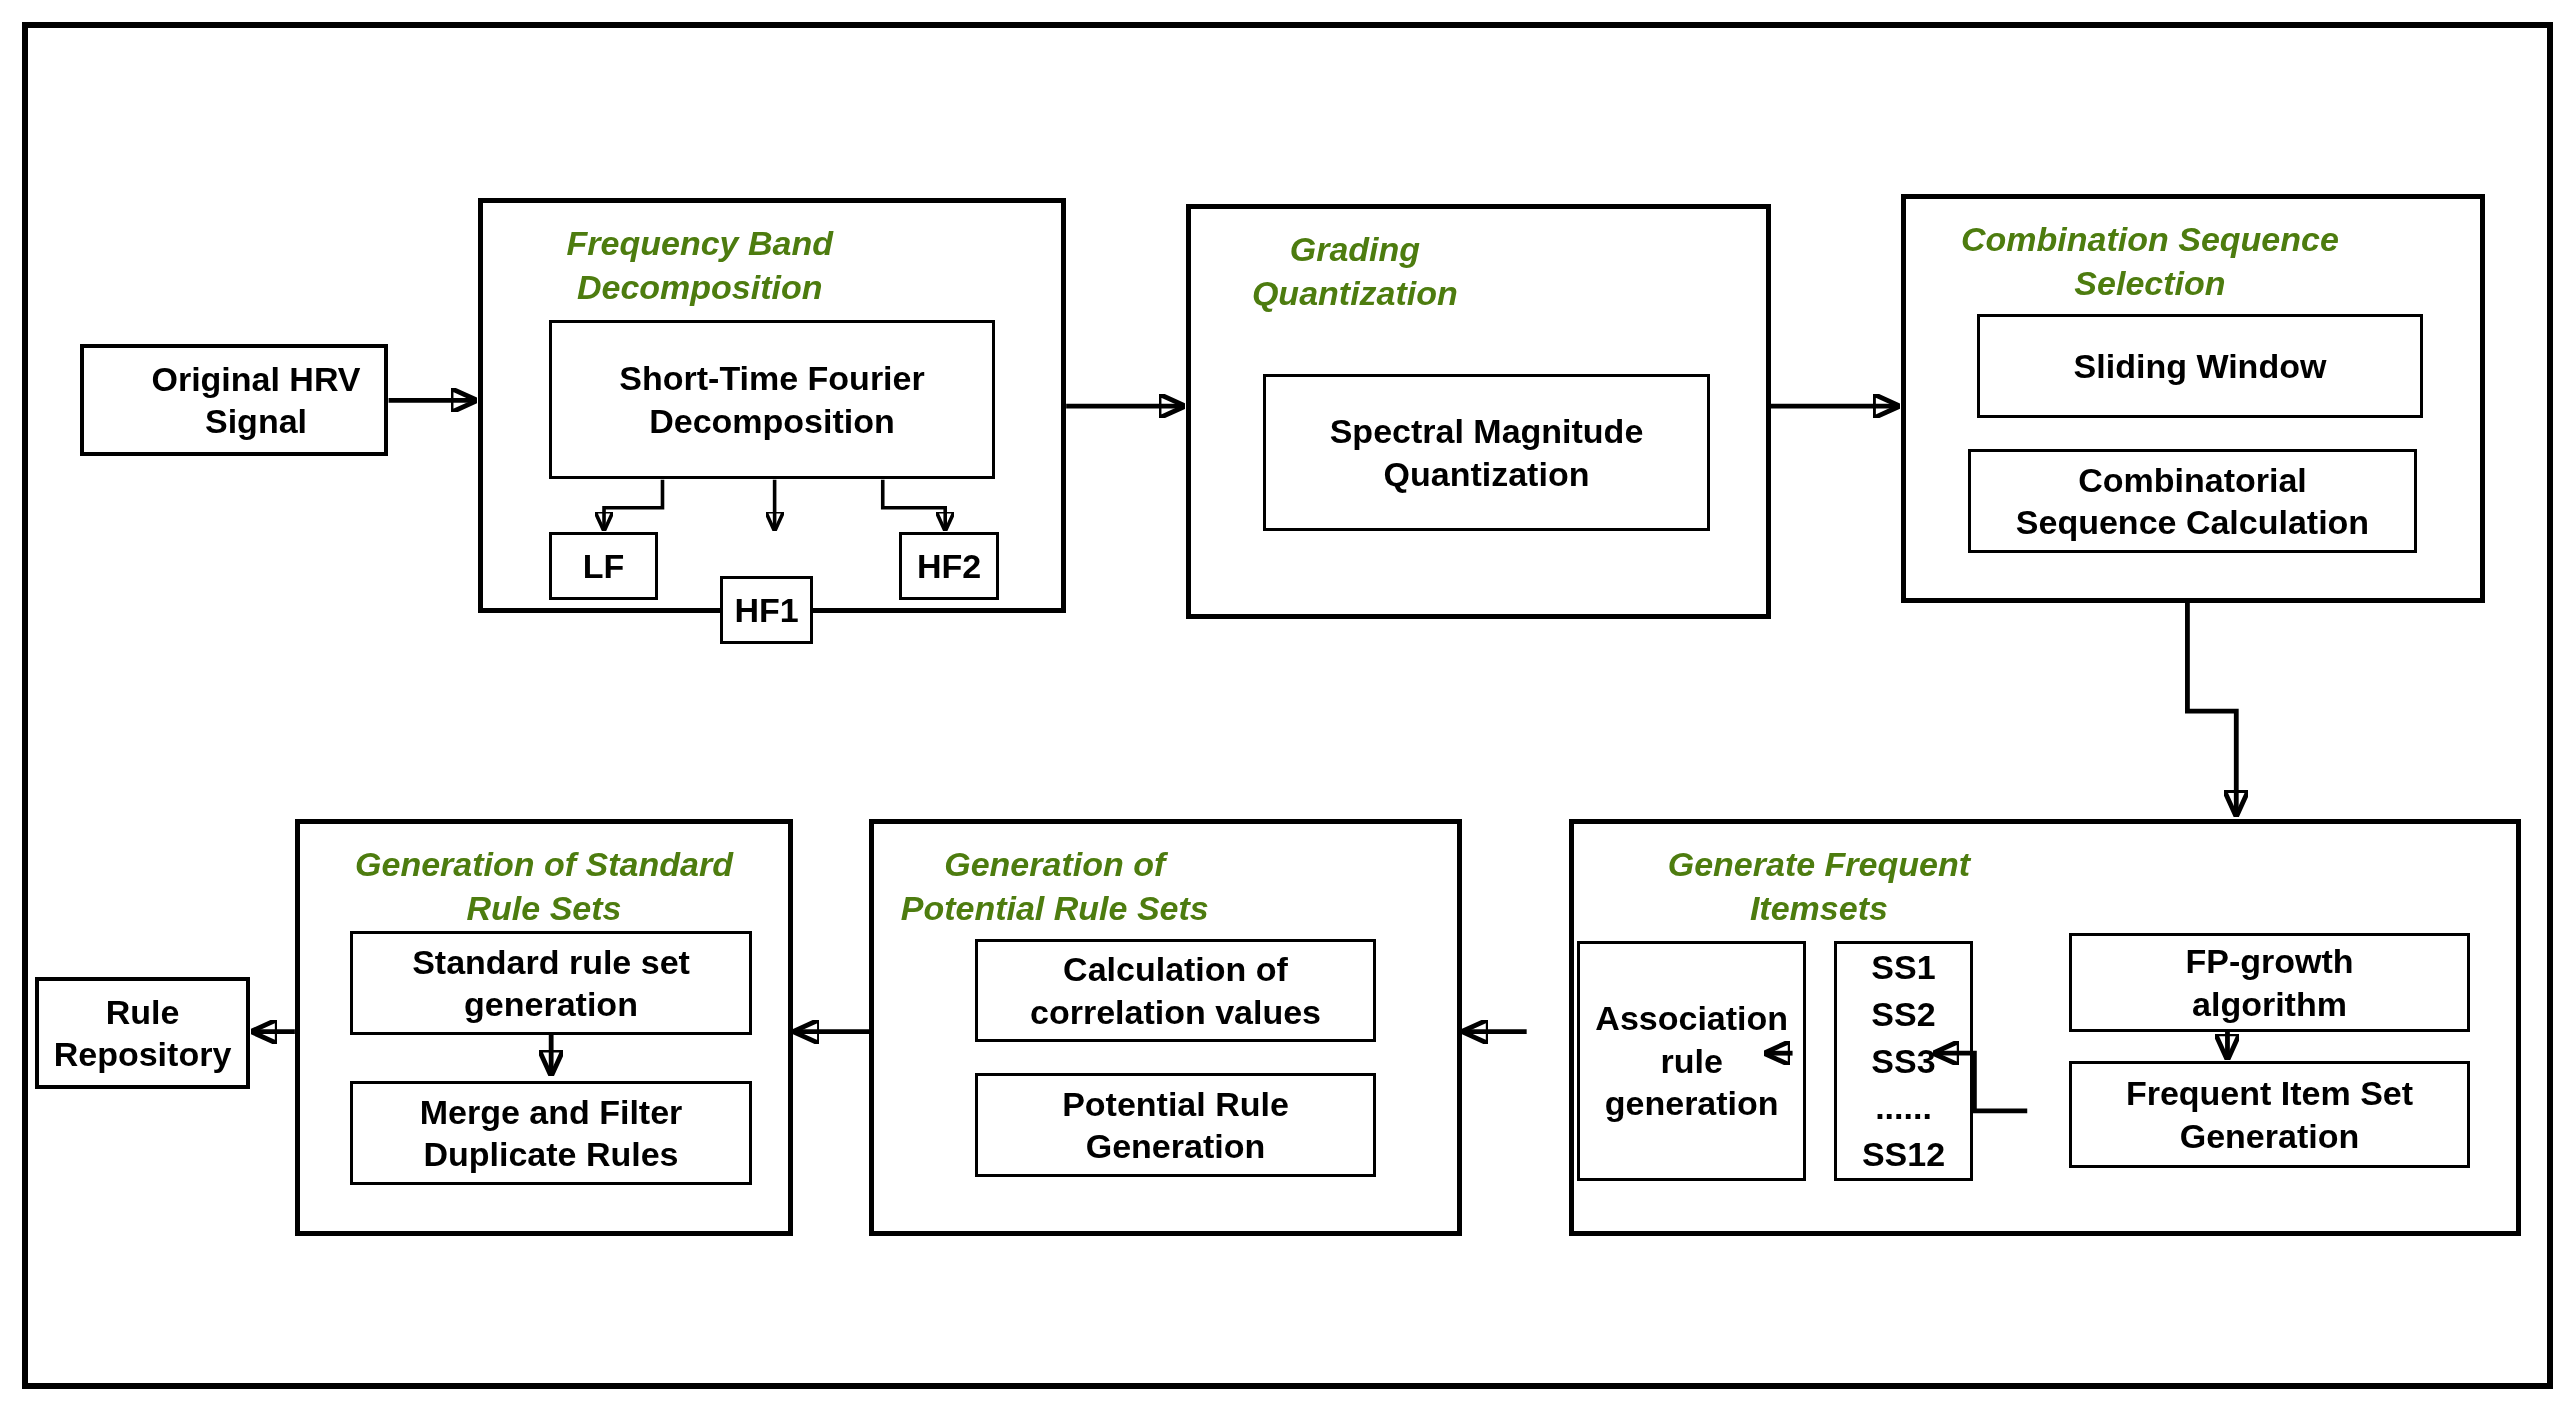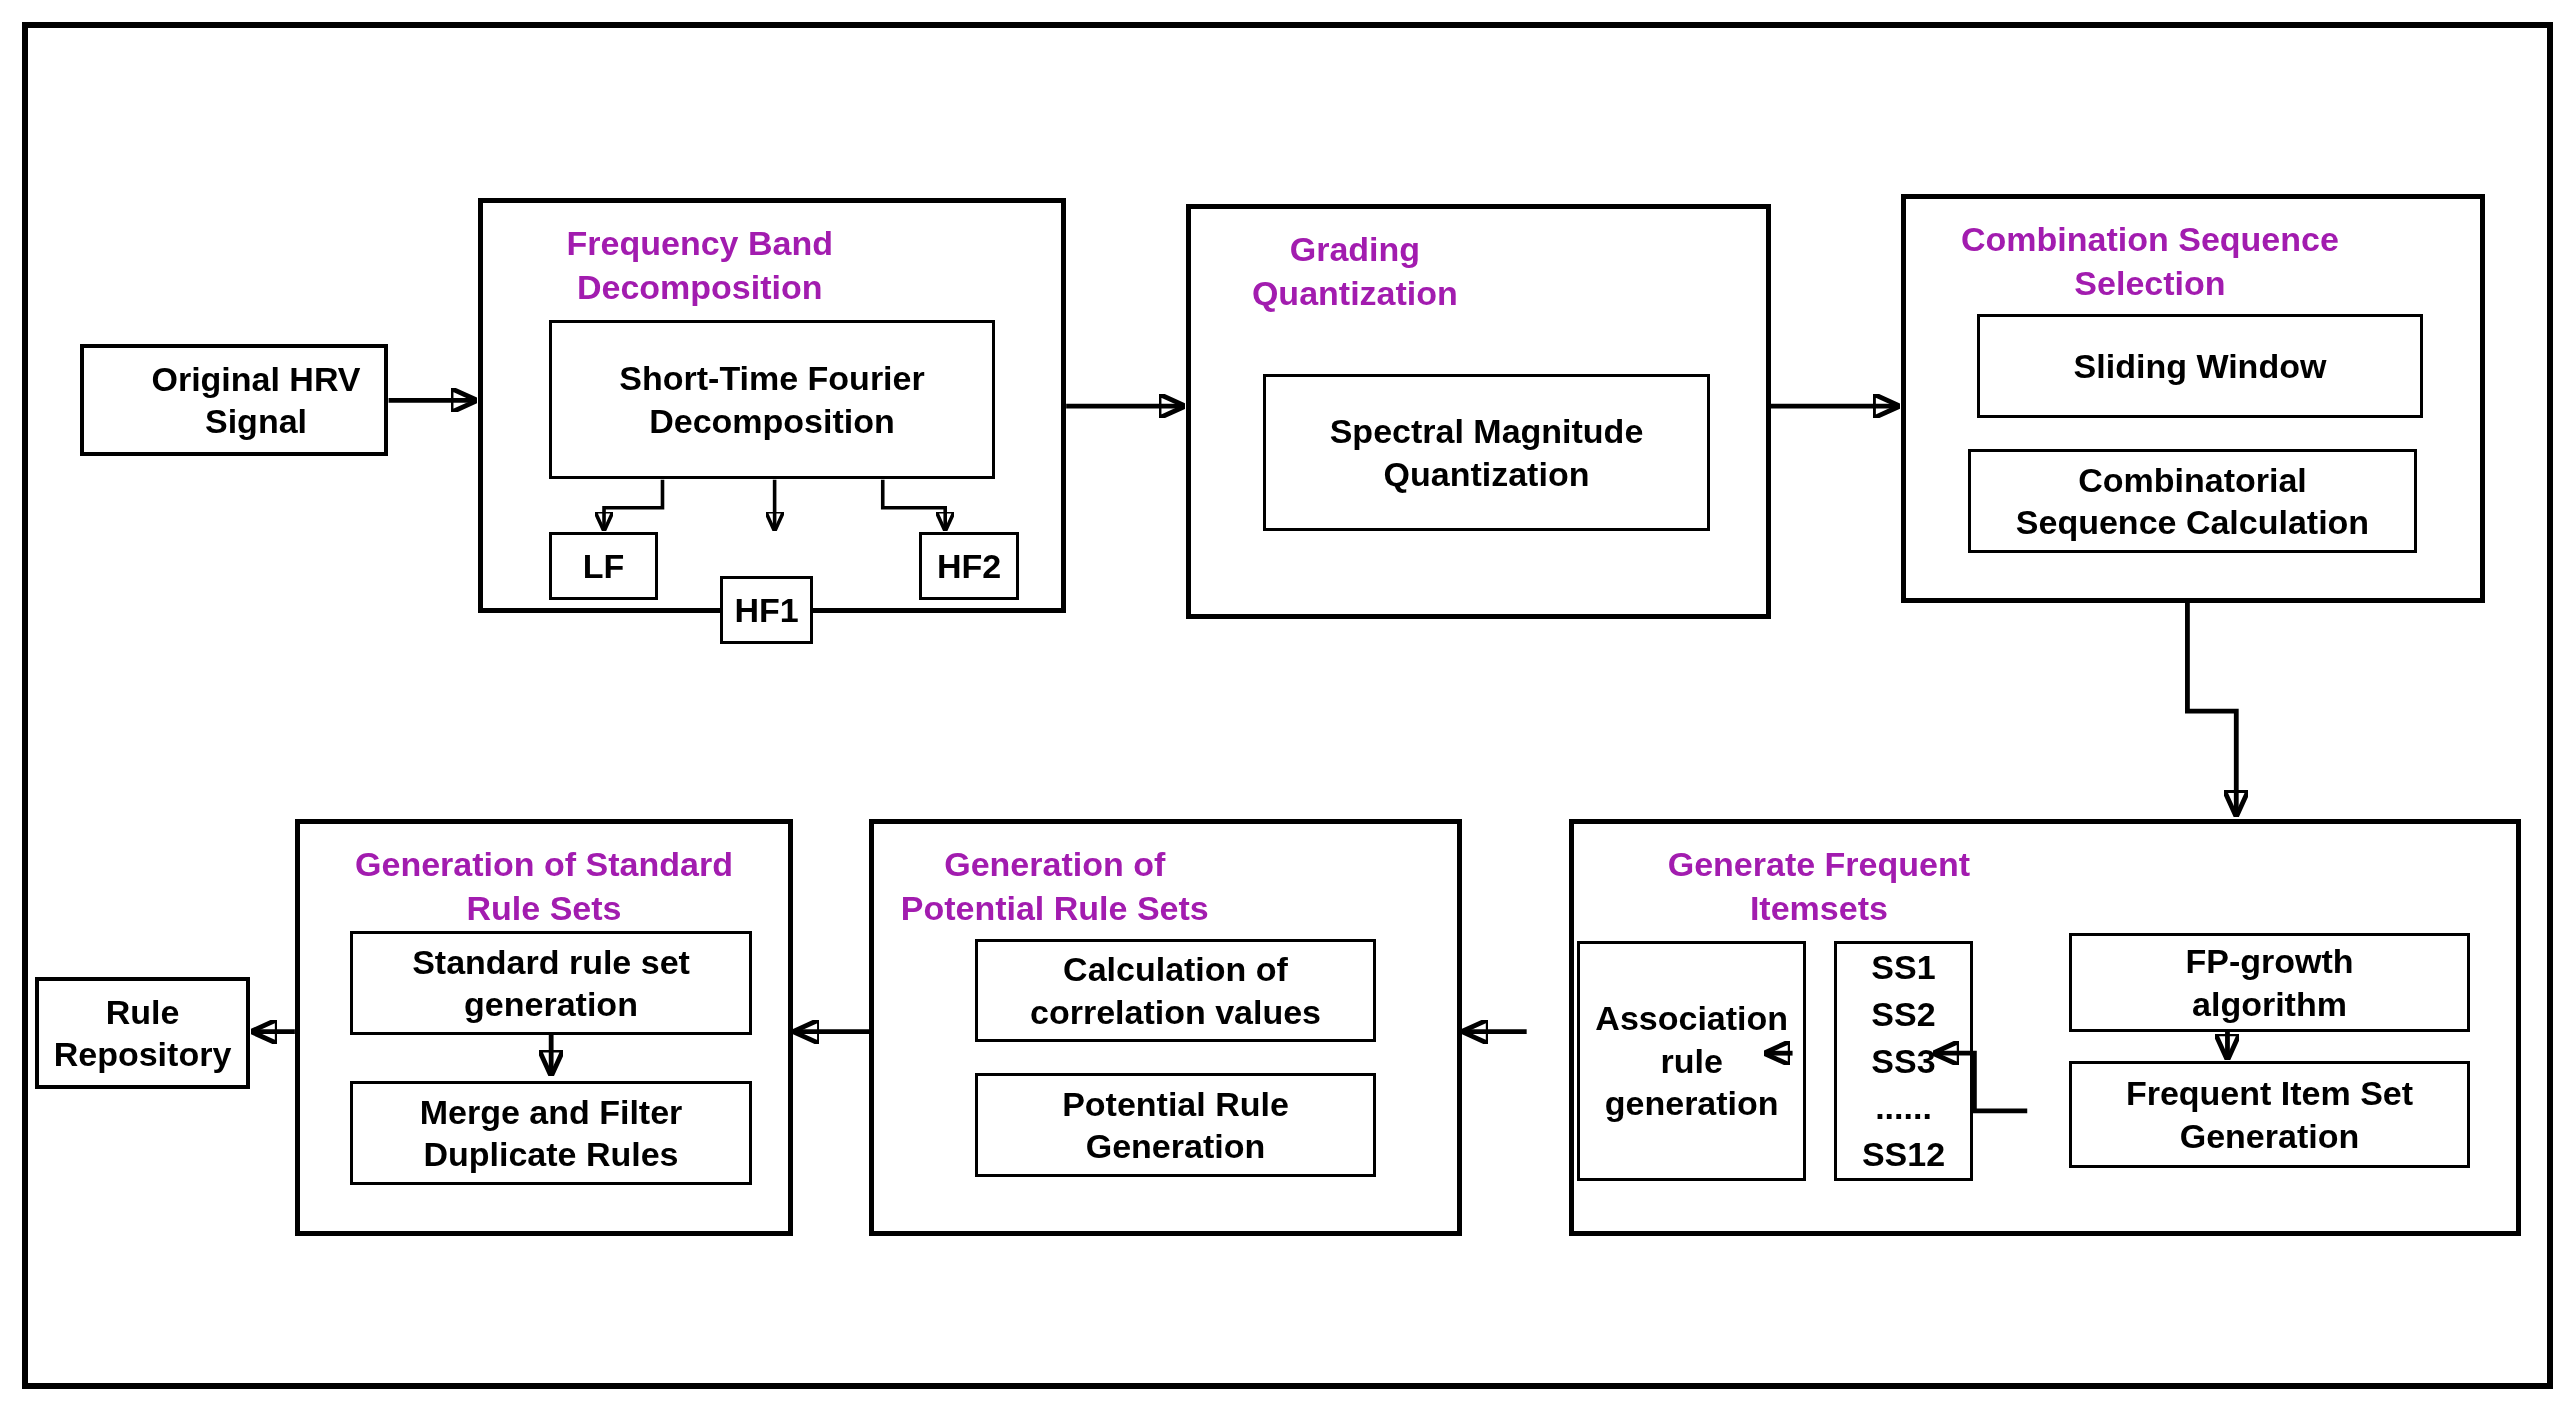--- a/index.html
+++ b/index.html
@@ -19,21 +19,21 @@
     text-align:center; white-space:pre-line;
     font-size:34px; line-height:1.25; color:#000;
   }
   .standalone { border-width:4px; }
   .group {
     position:absolute; background:transparent; border:5.6px solid #000;
   }
   .title {
     position:absolute; top:0; left:0; padding-top:17.6px;
     text-align:center; white-space:pre-line;
-    font-size:34px; line-height:1.3; color:#a21caf;
+    font-size:34px; line-height:1.3; color:#4d7c0f;font-style:italic;
   }
   .ss-list { line-height:1.38; }
   svg.connectors {
     position:absolute; left:0; top:0; width:2576px; height:1412px;
     pointer-events:none;
   }
   svg.connectors path { fill:none; stroke:#000; }
 </style>
 </head>
 <body>
@@ -45,21 +45,21 @@
   <div class="box standalone" style="left:80px;top:344px;width:308px;height:112px;padding-left:44px;">Original HRV
 Signal</div>
 
   <div class="group" style="left:478px;top:198px;width:588px;height:415px;">
     <div class="title" style="width:75%;">Frequency Band
 Decomposition</div>
     <div class="box" style="left:66px;top:117px;width:446px;height:159px;">Short-Time Fourier
 Decomposition</div>
     <div class="box" style="left:66px;top:329px;width:109px;height:68px;">LF</div>
     <div class="box" style="left:237px;top:329px;width:93px;height:68px;margin-top:44px;">HF1</div>
-    <div class="box" style="left:436px;top:329px;width:100px;height:68px;">HF2</div>
+    <div class="box" style="left:416px;top:329px;width:100px;height:68px;">HF2</div>
   </div>
 
   <div class="group" style="left:1186px;top:204px;width:585px;height:415px;">
     <div class="title" style="width:57%;">Grading
 Quantization</div>
     <div class="box" style="left:72px;top:165px;width:447px;height:157px;">Spectral Magnitude
 Quantization</div>
   </div>
 
   <div class="group" style="left:1901px;top:194px;width:584px;height:409px;">

